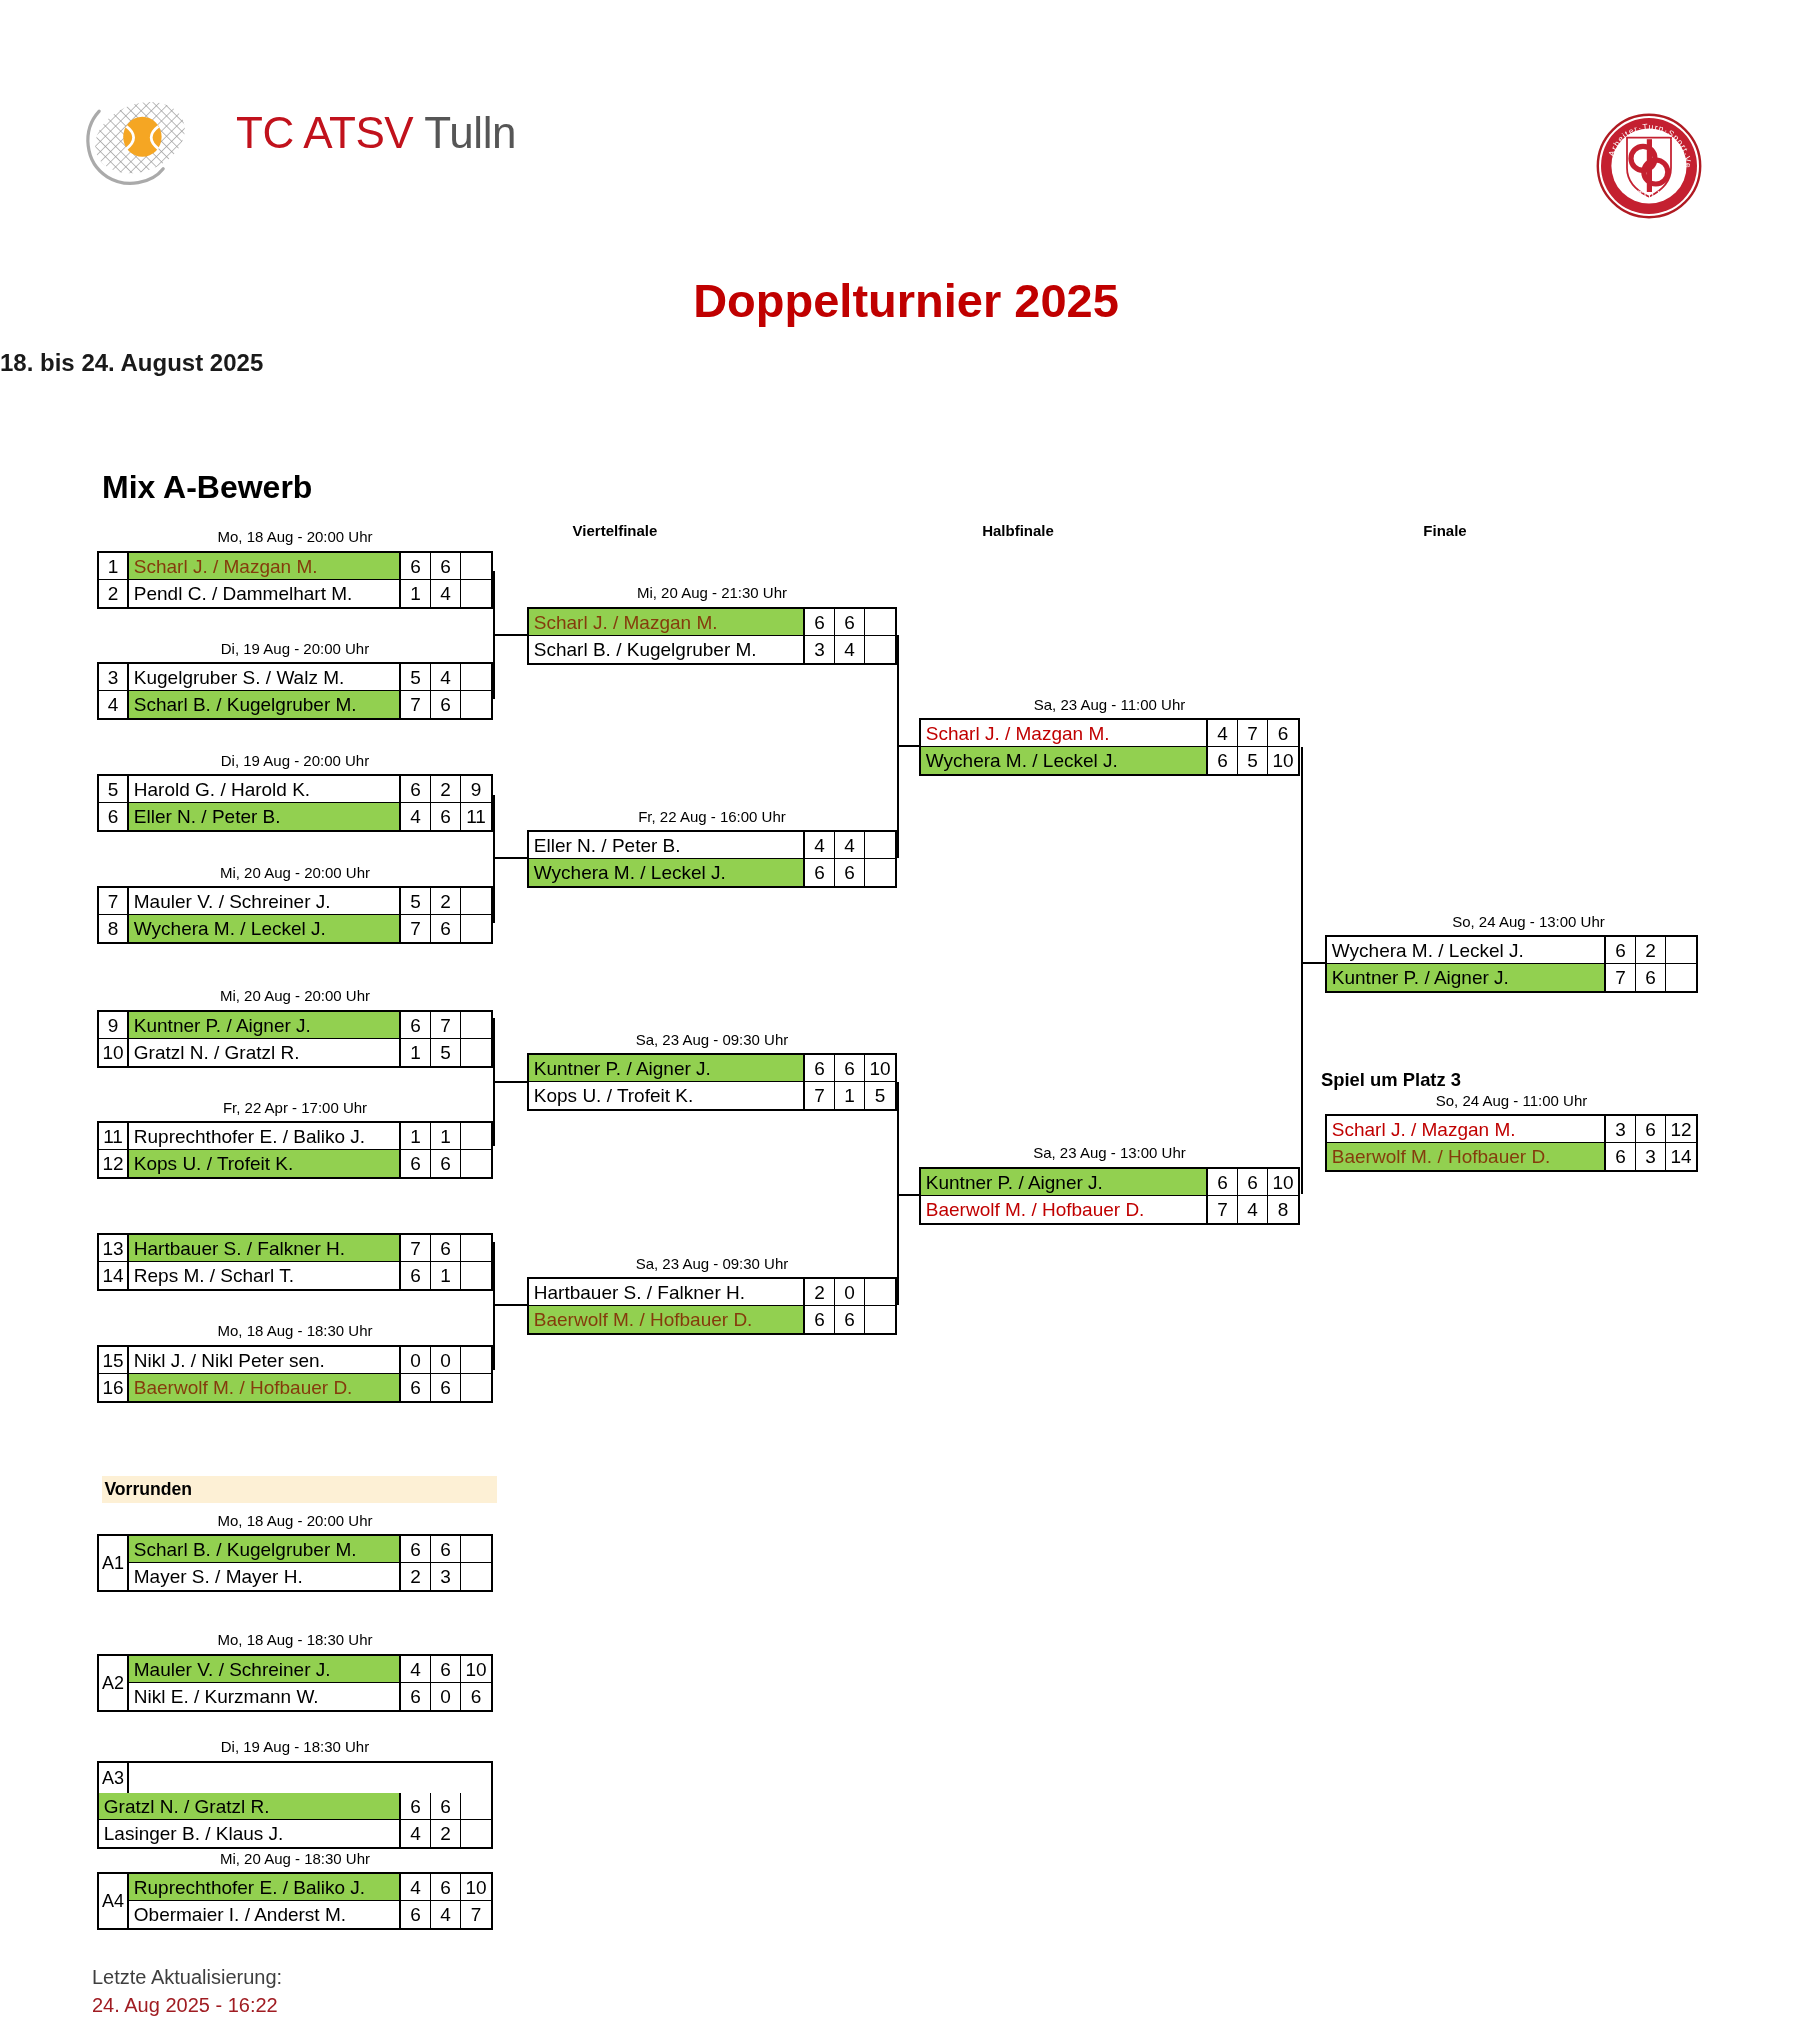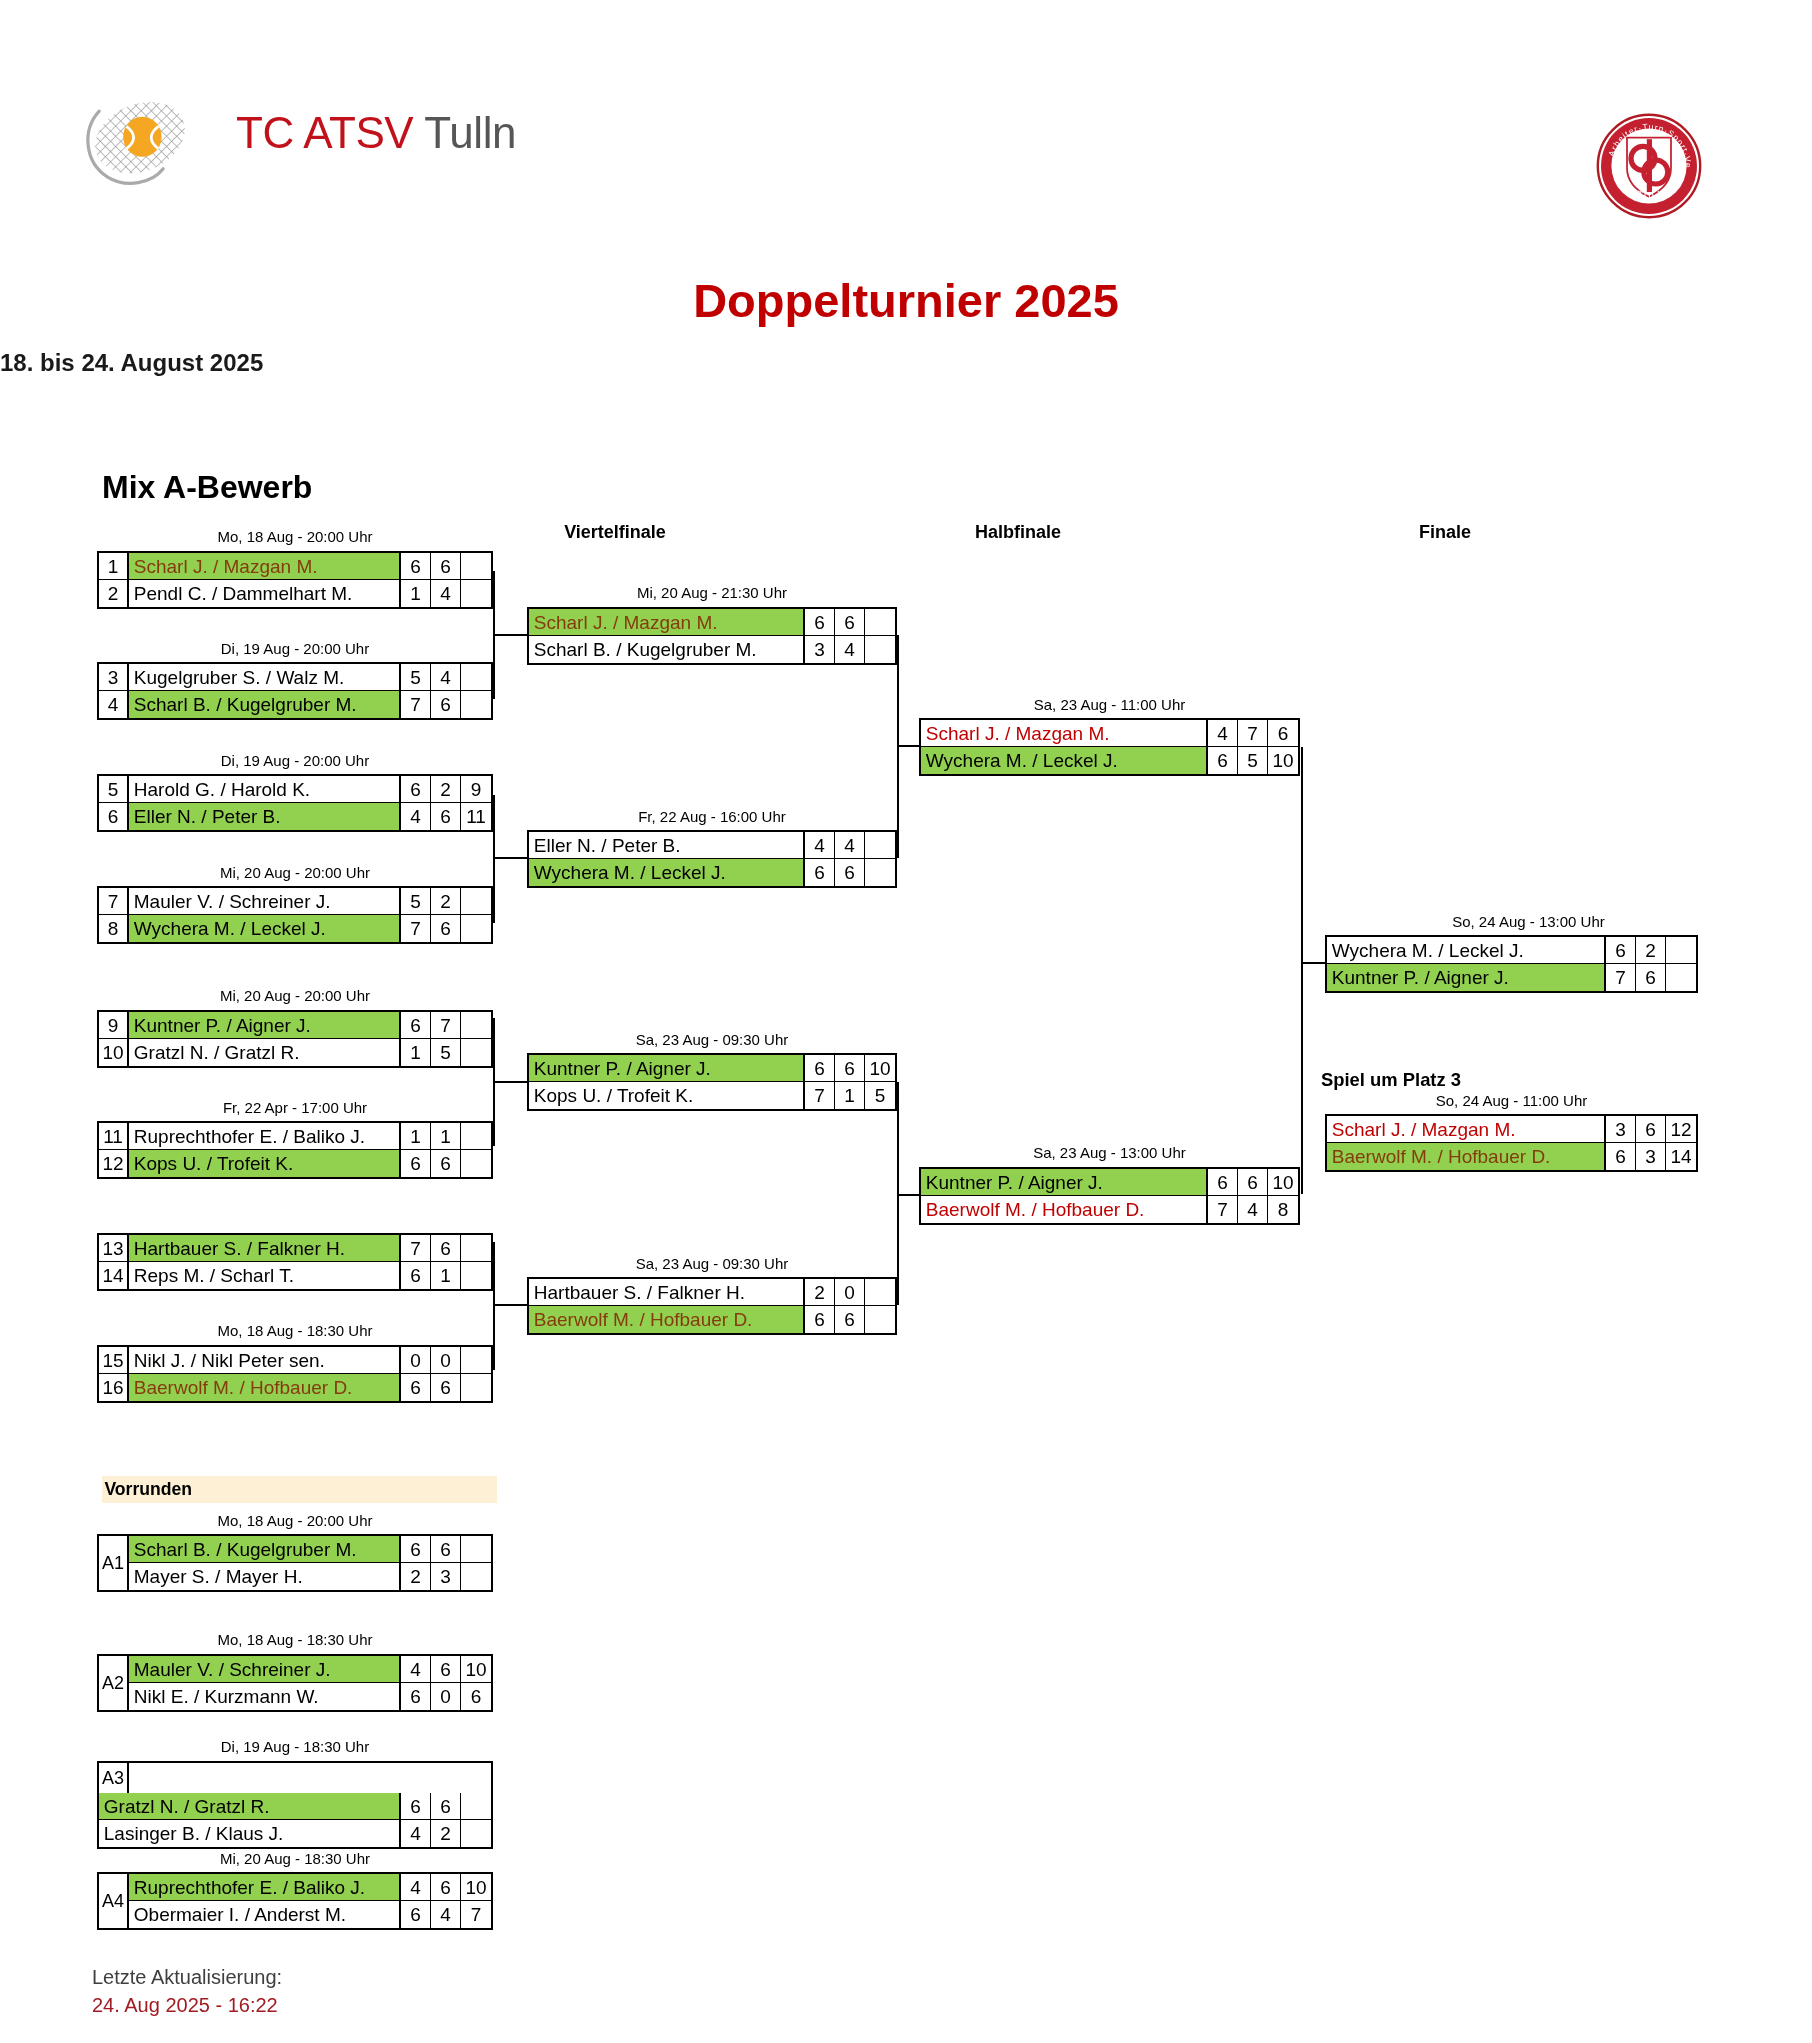--- a/index.html
+++ b/index.html
@@ -72,21 +72,21 @@
     position: absolute;
     left: 102px; top: 469px;
     font-size: 32px;
     font-weight: bold;
     color: #000;
   }
 
   
   .round-heading {
     position: absolute;
-    font-size: 18px;
+    font-size: 15px;
     font-weight: bold;
     color: #000;
     text-align: center;
     white-space: nowrap;
   }
   .section-heading {
     position: absolute;
     font-size: 18.4px;
     font-weight: bold;
     color: #000;

